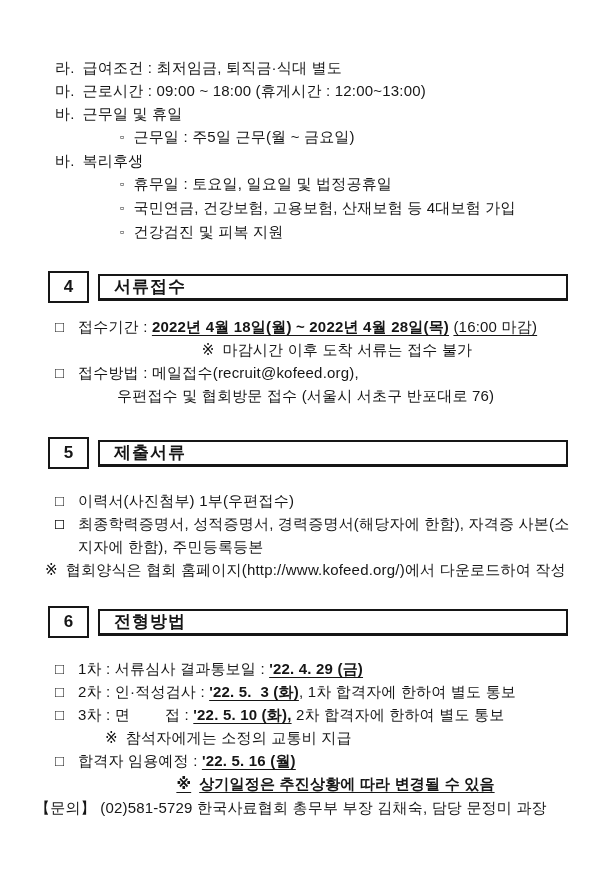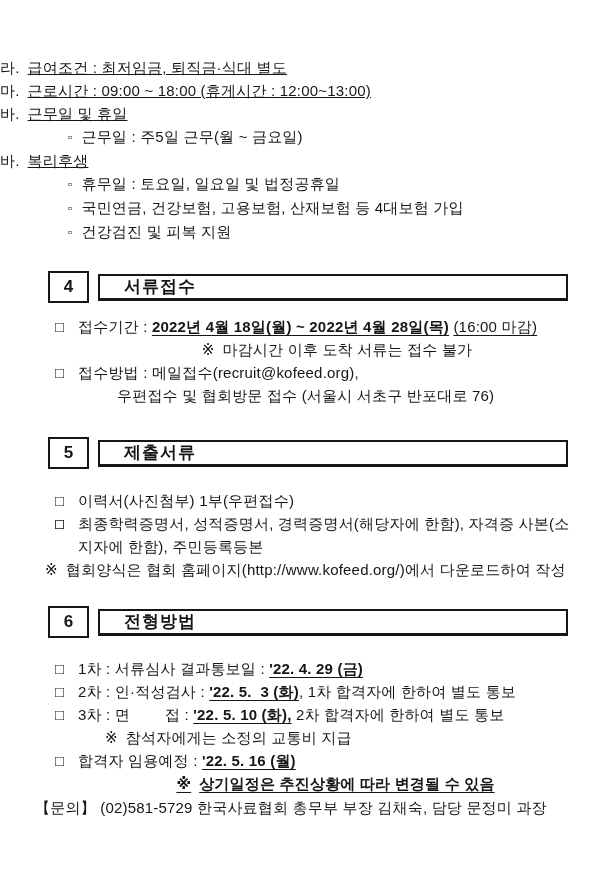--- a/index.html
+++ b/index.html
@@ -15,22 +15,22 @@
     padding-top:56px;
     box-sizing:border-box;
     background:#ffffff;
   }
   .line{
     white-space:pre-wrap;
     font-size:15px;
     line-height:23px;
     letter-spacing:.2px;
   }
-  .ind-a{text-decoration:underline;}
-  .ind-sub{margin-left:68px;}
+  .ind-a{margin-left:55px;}
+  .ind-sub{margin-left:120px;}
   .ind-note4{margin-left:60px;text-align:center;}
   .ind-cont{margin-left:117px;}
   .ind-note5{margin-left:45px;margin-right:34px;}
   .ind-note6{margin-left:105px;}
   .ind-note6b{margin-left:57px;text-align:center;}
   .ind-footer{margin-left:35px;margin-right:30px;}
   .marker{display:inline-block;margin-right:8px;}
   .submarker{display:inline-block;margin-right:9px;font-size:12px;vertical-align:1px;}
   .cbline{position:relative;margin-left:55px;padding-left:23px;margin-right:38px;}
   .cb{position:absolute;left:0;top:0;font-size:15px;}
@@ -44,21 +44,21 @@
   .num-box{
     width:37px;height:28px;flex:0 0 auto;
     border:2px solid #161616;
     display:flex;align-items:center;justify-content:center;
     font-weight:bold;font-size:17px;
   }
   .title-box{
     flex:1 1 auto;margin-left:9px;height:22px;
     border:2px solid #161616;border-bottom-width:3px;
     display:flex;align-items:center;
-    padding-left:24px;
+    padding-left:14px;
     font-weight:bold;font-size:17px;letter-spacing:1px;
   }
   .gap-top-s4{margin-top:26px;}
   .s4-body{margin-top:11px;}
   .gap-s5{margin-top:29px;}
   .s5-body{margin-top:19px;}
   .gap-s6{margin-top:24px;}
   .s6-body{margin-top:18px;}
   .footer-line{margin-top:1px;}
   .fb{font-weight:normal;}

